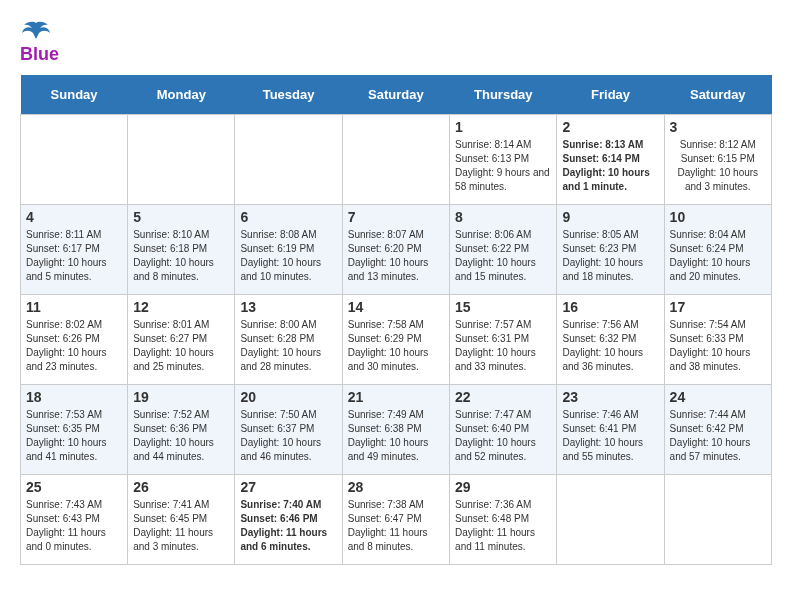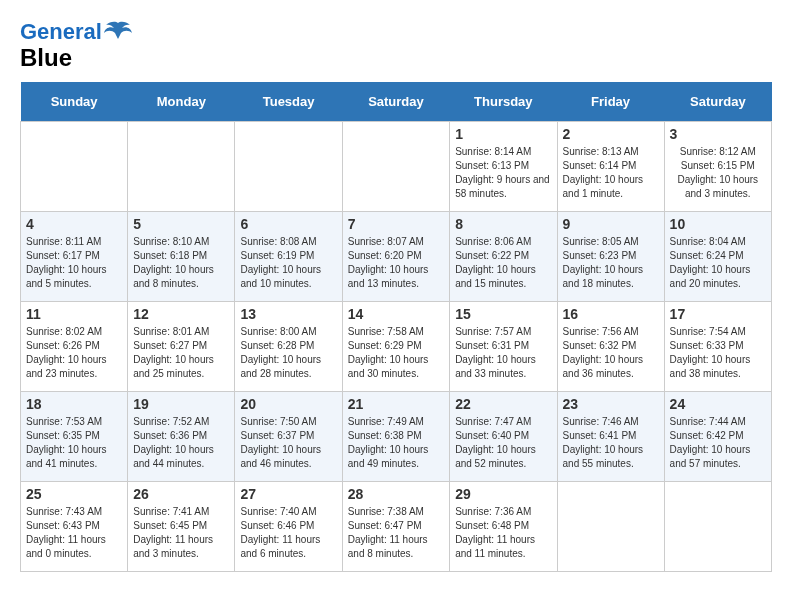--- a/index.html
+++ b/index.html
@@ -87,25 +87,25 @@
       background-color: #fff;
     }
   </style>
 </head>
 <body>
 
 <div class="header">
   <div class="logo">
     <div>
       <div class="logo-text">
-        <span>General</span><svg width="28" height="22" viewBox="0 0 28 22" style="display:inline-block;vertical-align:middle;margin-left:2px;margin-bottom:2px">
+        <svg width="28" height="22" viewBox="0 0 28 22" style="display:inline-block;vertical-align:middle;margin-left:2px;margin-bottom:2px">
             <path d="M14 2 C16 0, 22 0, 26 4 C24 3, 20 4, 18 7 C22 5, 27 7, 28 12 C25 9, 20 9, 17 12 L14 18 L11 12 C8 9, 3 9, 0 12 C1 7, 6 5, 10 7 C8 4, 4 3, 2 4 C6 0, 12 0, 14 2Z" fill="#2e75b6"></path>
           </svg>
       </div>
-      <div class="logo-text" style="color:#000000;font-size:24px;">Blue</div>
+      <div class="logo-text" style="color:#a21caf;font-size:18px;">Blue</div>
     </div>
   </div>
   <div class="title-block">
     <h1></h1>
     <h2></h2>
   </div>
 </div>
 
 <table>
   <thead>
@@ -126,21 +126,21 @@
         <td class="empty"></td>
         <td class="empty"></td>
         <td>
           <span class="day-number">1</span>
           <div class="day-info" style="white-space: pre-line;">Sunrise: 8:14 AM
 Sunset: 6:13 PM
 Daylight: 9 hours and 58 minutes.</div>
         </td>
         <td>
           <span class="day-number">2</span>
-          <div class="day-info" style="white-space: pre-line;">Sunrise: 8:13 AM
+          <div class="day-info" style="white-space: pre-line; font-weight: bold;">Sunrise: 8:13 AM
 Sunset: 6:14 PM
 Daylight: 10 hours and 1 minute.</div>
         </td>
         <td>
           <span class="day-number">3</span>
           <div class="day-info" style="white-space: pre-line; text-align: center;">Sunrise: 8:12 AM
 Sunset: 6:15 PM
 Daylight: 10 hours and 3 minutes.</div>
         </td>
       </tr>
@@ -284,21 +284,21 @@
 Daylight: 11 hours and 0 minutes.</div>
         </td>
         <td>
           <span class="day-number">26</span>
           <div class="day-info" style="white-space: pre-line;">Sunrise: 7:41 AM
 Sunset: 6:45 PM
 Daylight: 11 hours and 3 minutes.</div>
         </td>
         <td>
           <span class="day-number">27</span>
-          <div class="day-info" style="white-space: pre-line;">Sunrise: 7:40 AM
+          <div class="day-info" style="white-space: pre-line; font-weight: bold;">Sunrise: 7:40 AM
 Sunset: 6:46 PM
 Daylight: 11 hours and 6 minutes.</div>
         </td>
         <td>
           <span class="day-number">28</span>
           <div class="day-info" style="white-space: pre-line;">Sunrise: 7:38 AM
 Sunset: 6:47 PM
 Daylight: 11 hours and 8 minutes.</div>
         </td>
         <td>

